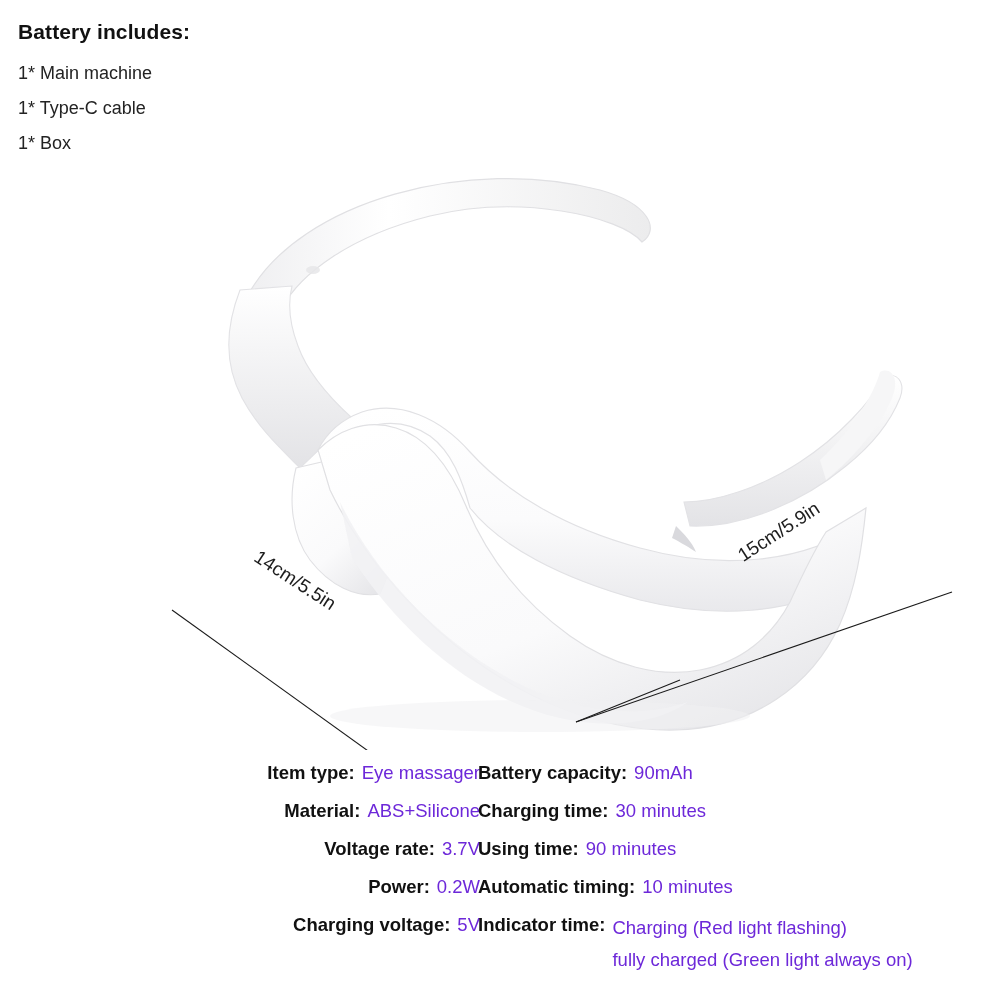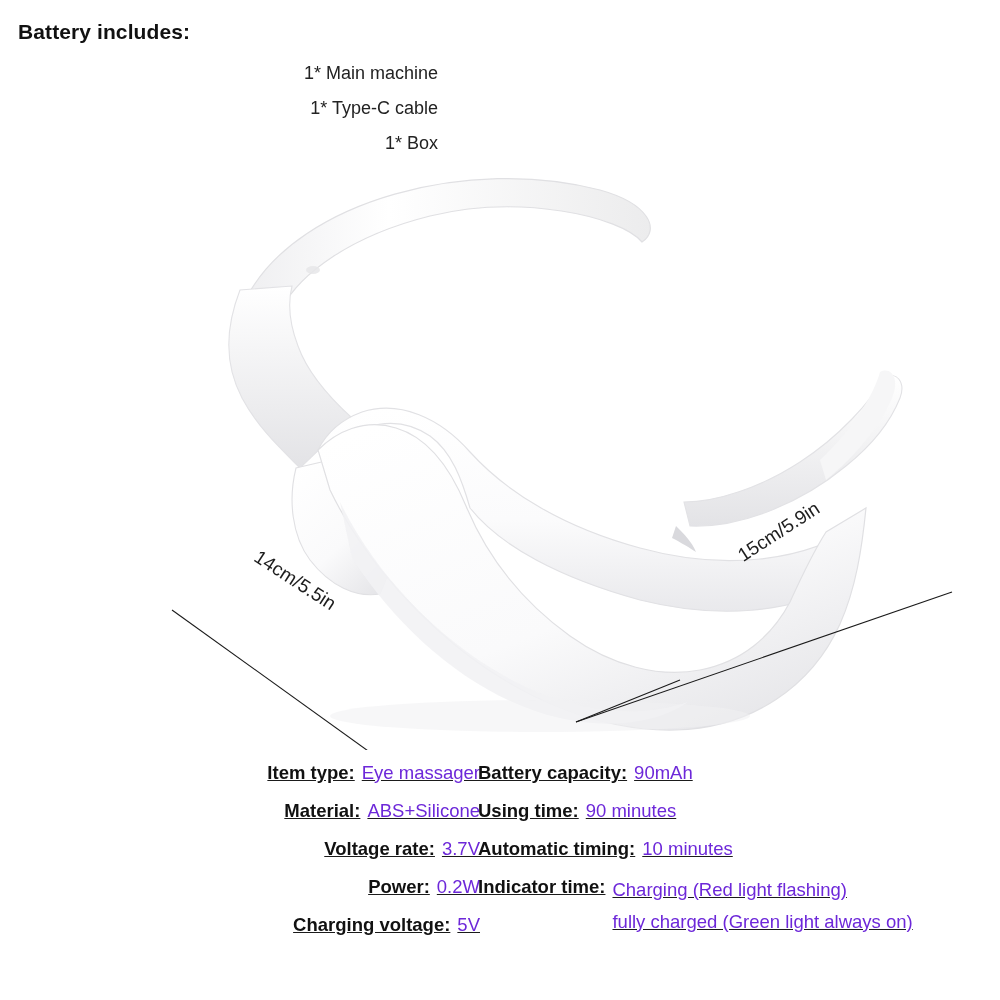--- a/index.html
+++ b/index.html
@@ -27,21 +27,20 @@
     font-size: 21px;
     font-weight: bold;
     letter-spacing: 0.1px;
     margin: 0 0 12px 0;
     color: #111;
   }
   .package-list {
     list-style: none;
     margin: 0;
     padding: 0;
-    text-align: right;
   }
   .package-list li {
     font-size: 18px;
     line-height: 35px;
     color: #232323;
     font-weight: 400;
   }
 
   
   .product-area {
@@ -94,21 +93,20 @@
   .spec-col.right {
     left: 478px;
     width: 520px;
   }
   .spec-row {
     display: flex;
     align-items: flex-start;
     margin-bottom: 13px;
     font-size: 18.5px;
     line-height: 25px;
-    text-decoration: underline;
   }
   .spec-col.left .spec-row {
     justify-content: flex-end;
   }
   .spec-col.left .spec-key {
     text-align: right;
   }
   .spec-key {
     font-weight: bold;
     color: #111;
@@ -243,20 +241,24 @@
       <span class="spec-val">5V</span>
     </div>
   </div>
 
   <div class="spec-col right">
     <div class="spec-row">
       <span class="spec-key">Battery capacity:</span>
       <span class="spec-val">90mAh</span>
     </div>
     <div class="spec-row">
+      <span class="spec-key">Charging time:</span>
+      <span class="spec-val">30 minutes</span>
+    </div>
+    <div class="spec-row">
       <span class="spec-key">Using time:</span>
       <span class="spec-val">90 minutes</span>
     </div>
     <div class="spec-row">
       <span class="spec-key">Automatic timing:</span>
       <span class="spec-val">10 minutes</span>
     </div>
     <div class="spec-row">
       <span class="spec-key">Indicator time:</span>
       <span class="spec-val indicator">Charging (Red light flashing)

